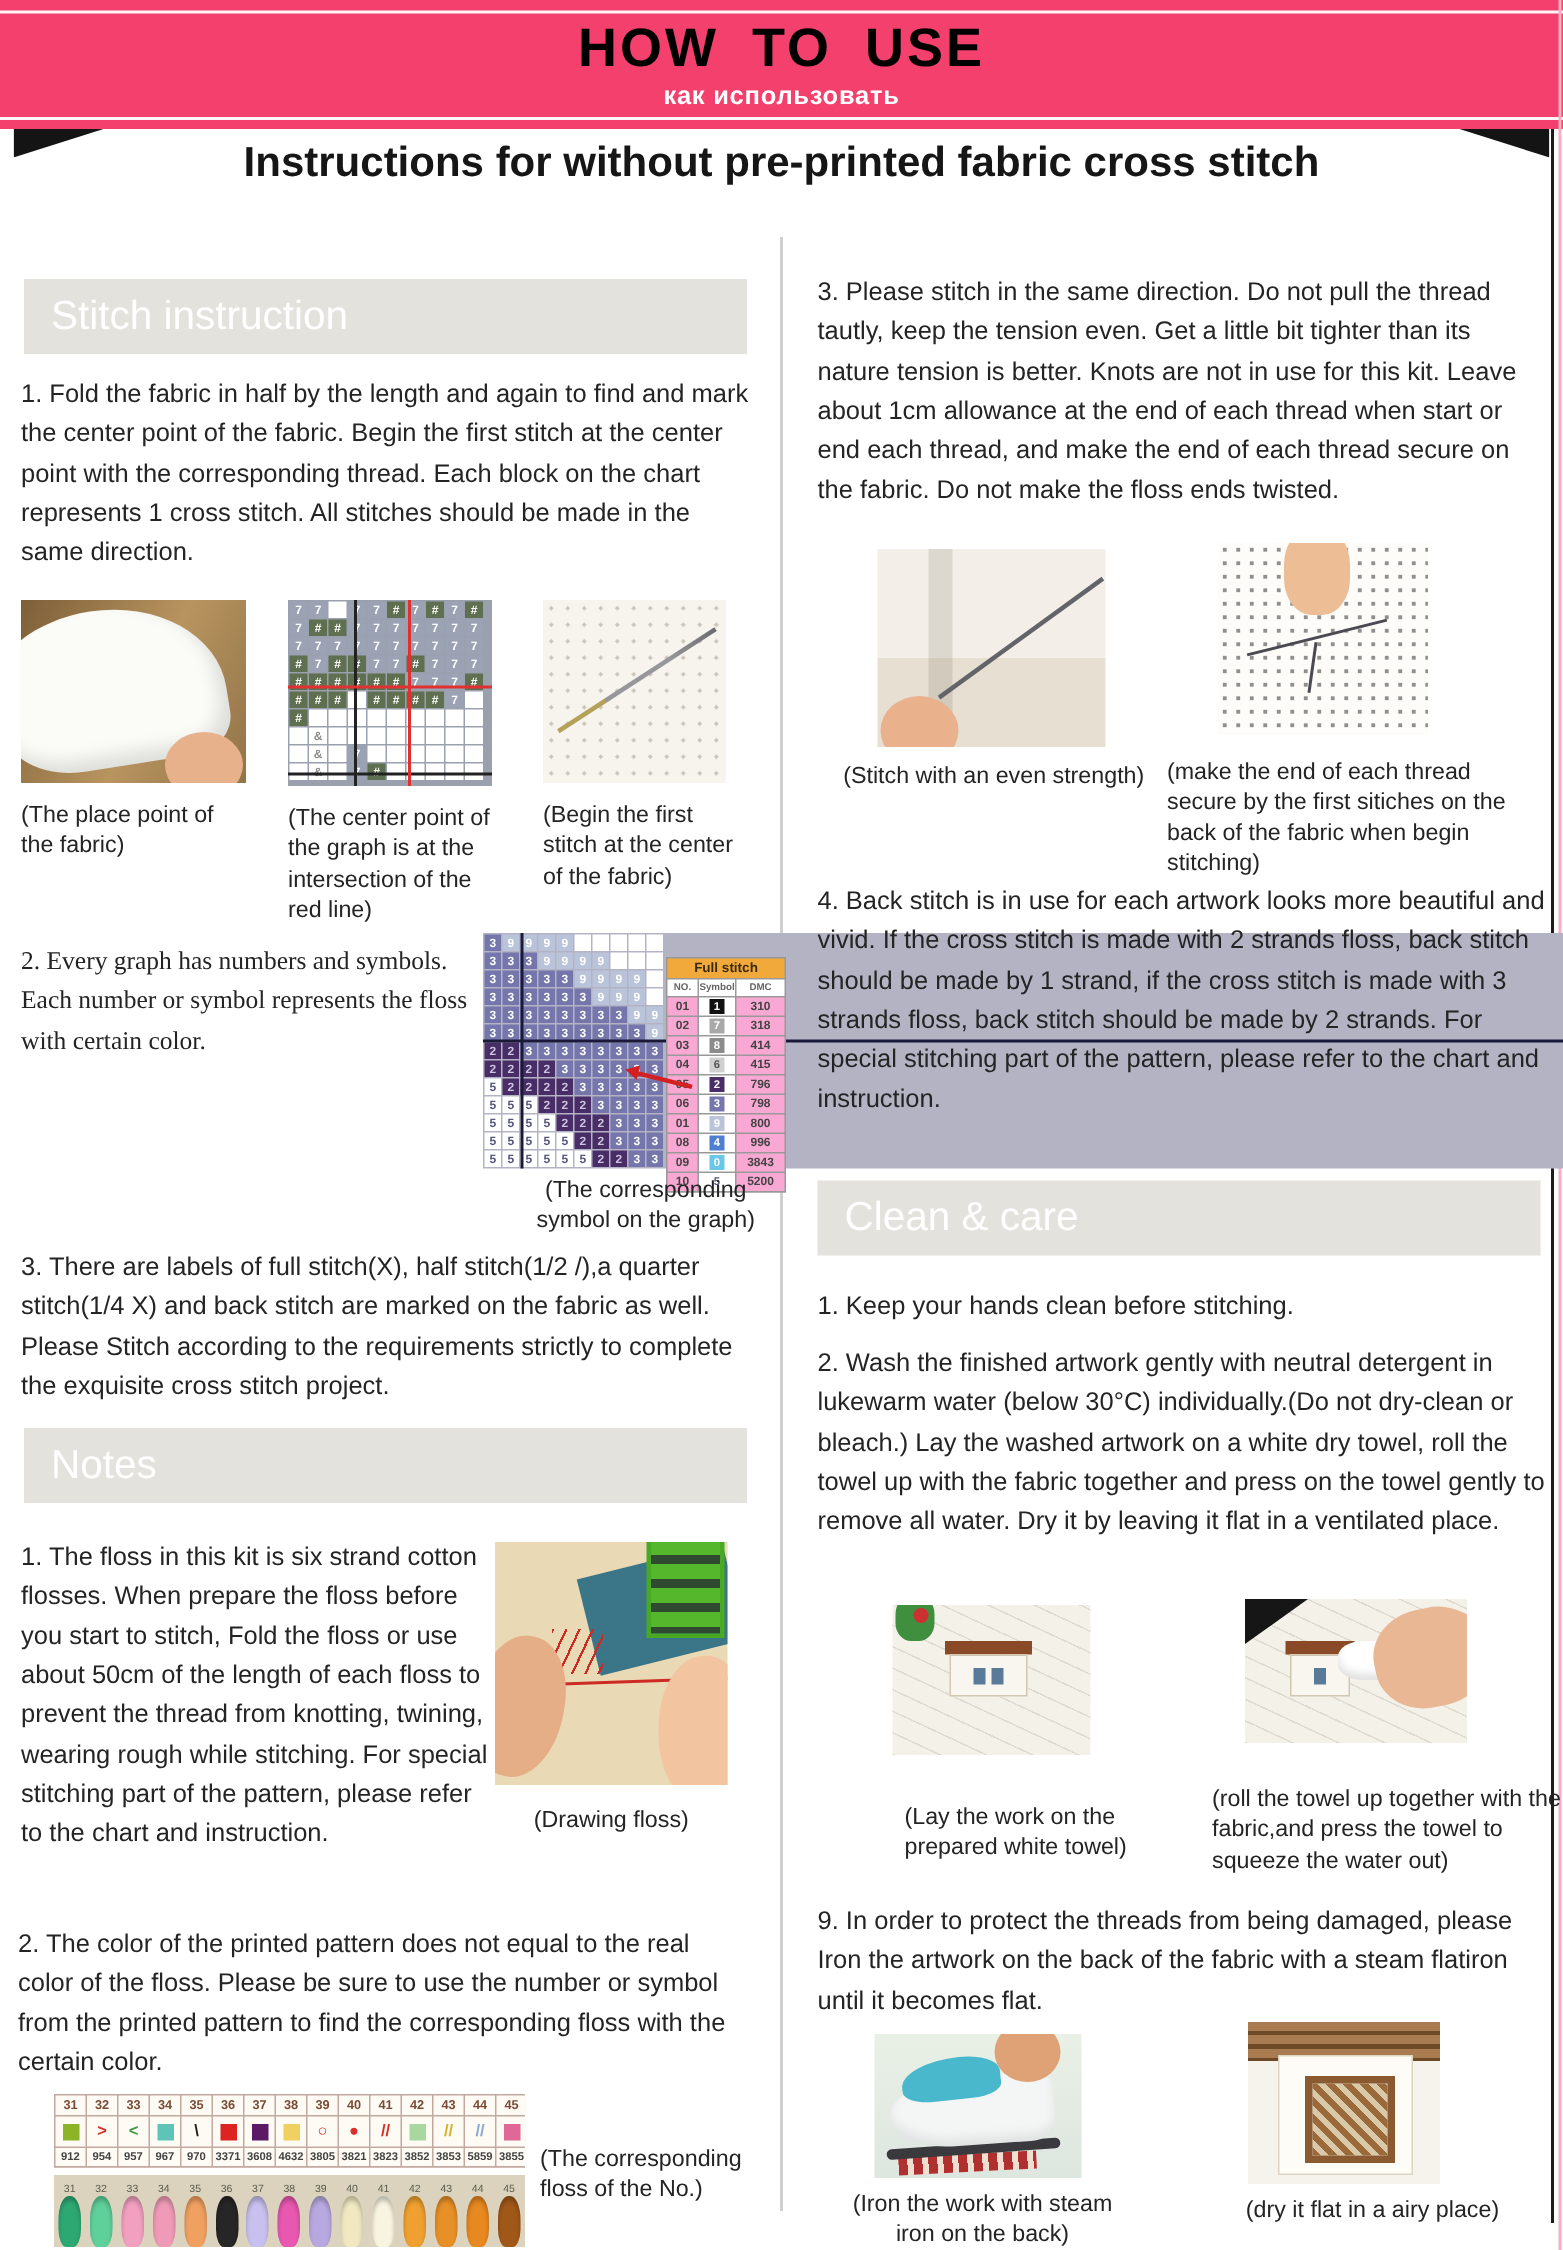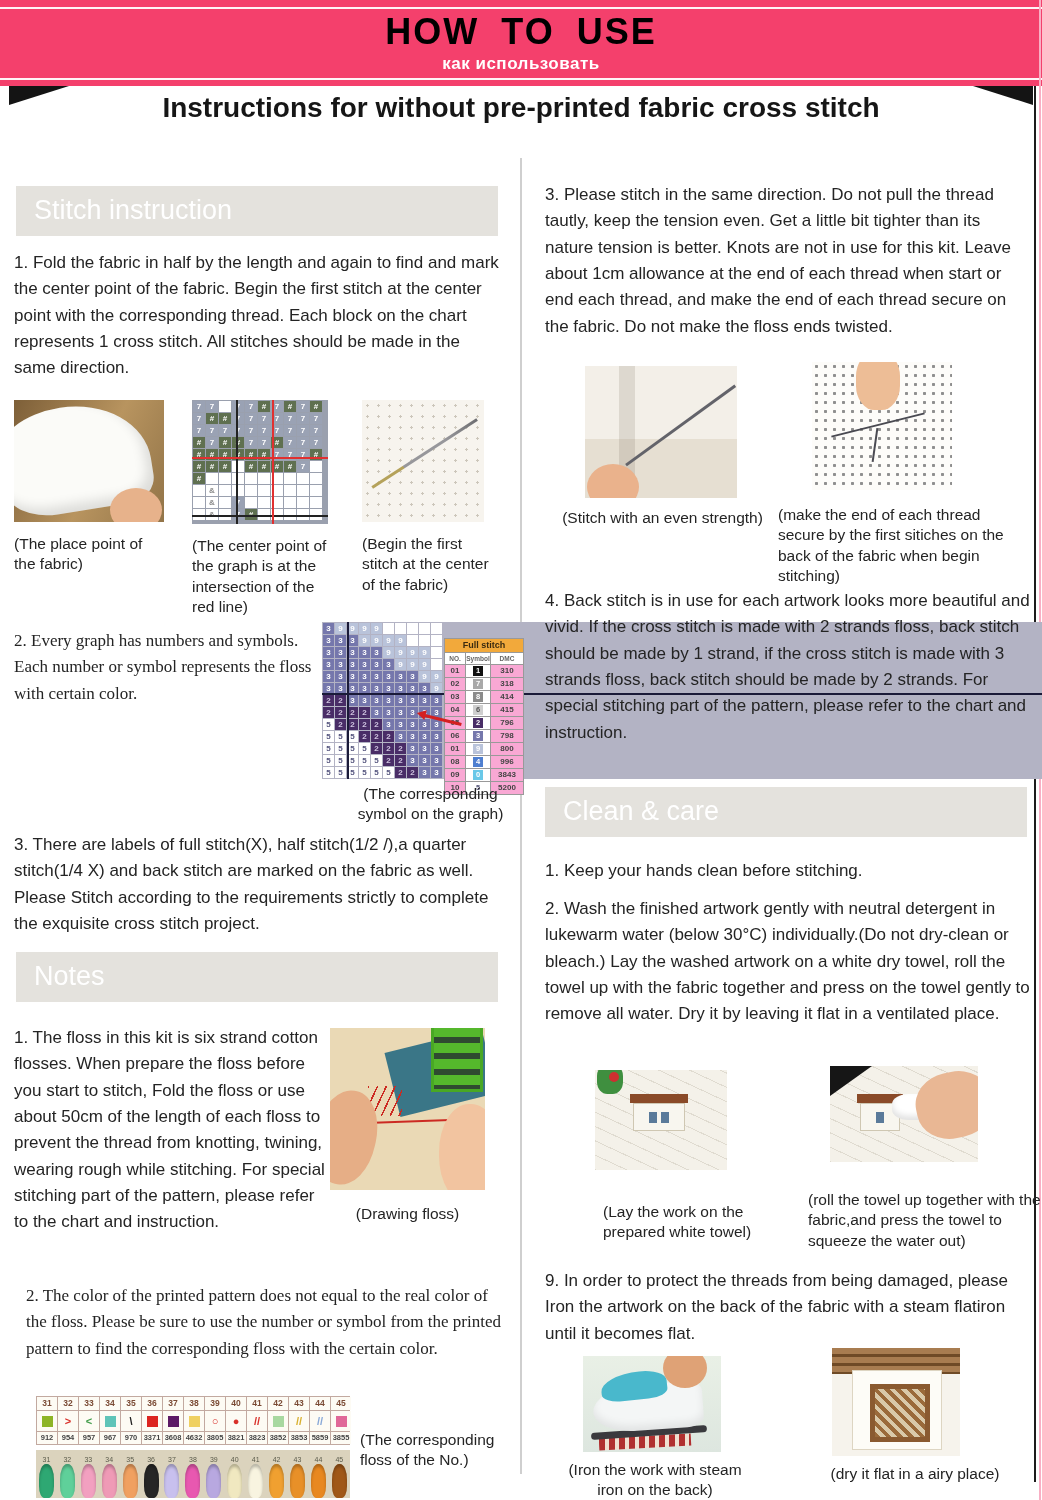--- a/index.html
+++ b/index.html
@@ -480,21 +480,21 @@
       <div class="felt"></div>
       <div class="bobbin"></div>
       <div class="strands"></div>
       <div class="thread"></div>
       <div class="hand-l"></div>
       <div class="hand-r"></div>
     </div>
     <div class="cap cap-c" style="margin-top:14px;">(Drawing floss)</div>
   </div>
 
-  <p class="abs body" style="left:26px;top:1283px;width:486px;font-family:Liberation Serif, serif;">2. The color of the printed pattern does not equal to the real color of the floss. Please be sure to use the number or symbol from the printed pattern to find the corresponding floss with the certain color.</p>
+  <p class="abs body" style="left:12px;top:1283px;width:486px;">2. The color of the printed pattern does not equal to the real color of the floss. Please be sure to use the number or symbol from the printed pattern to find the corresponding floss with the certain color.</p>
 
   <div class="abs floss-table" style="left:36px;top:1396px;">
       <div class="flc flc-no">31</div>
       <div class="flc flc-no">32</div>
       <div class="flc flc-no">33</div>
       <div class="flc flc-no">34</div>
       <div class="flc flc-no">35</div>
       <div class="flc flc-no">36</div>
       <div class="flc flc-no">37</div>
       <div class="flc flc-no">38</div>

